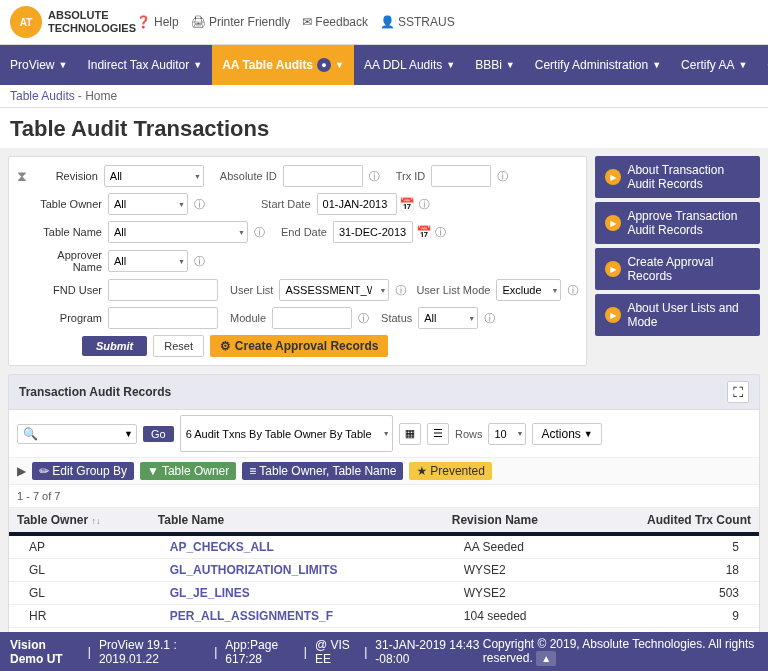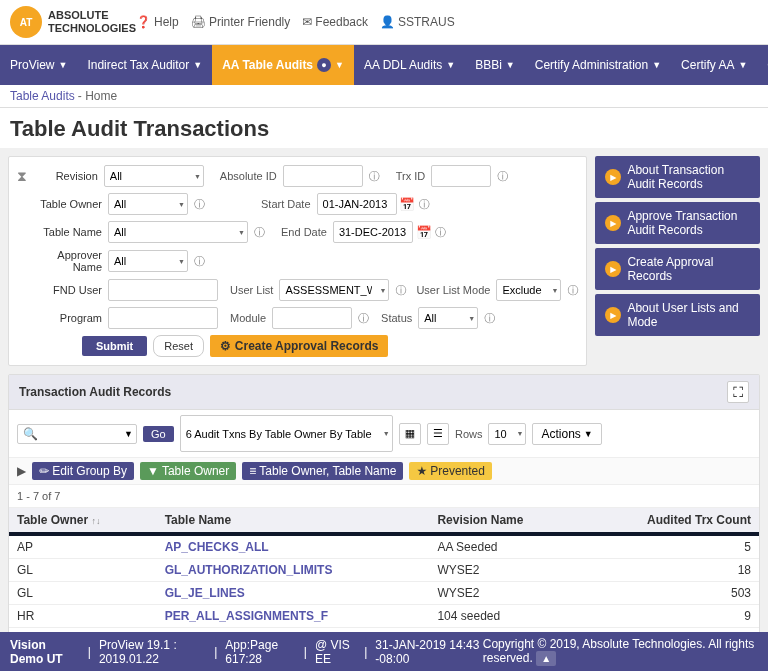--- a/index.html
+++ b/index.html
@@ -120,28 +120,29 @@
     .btn-row { display: flex; align-items: center; gap: 6px; margin-top: 4px; padding-left: 65px; }
     .btn-submit {
       background: #4a4a8a;
       color: white;
       border: none;
       padding: 4px 14px;
       cursor: pointer;
       border-radius: 2px;
       font-size: 11px;
       font-weight: bold;
+      font-style: italic;
     }
     .btn-reset {
       background: white;
       color: #333;
       border: 1px solid #ccc;
       padding: 4px 10px;
       cursor: pointer;
-      border-radius: 8px;
+      border-radius: 2px;
       font-size: 11px;
     }
     .btn-create {
       background: #f5a623;
       color: #333;
       border: none;
       padding: 4px 10px;
       cursor: pointer;
       border-radius: 2px;
       font-size: 11px;
@@ -299,21 +300,21 @@
       background: #f0f0f5;
       padding: 5px 8px;
       text-align: left;
       border-bottom: 4px solid #0f172a;
       color: #333;
       font-weight: bold;
       white-space: nowrap;
     }
     .data-table th.right { text-align: right; }
     .data-table td {
-      padding: 4px 8px;
+      padding: 4px 20px;
       border-bottom: 1px solid #eee;
       color: #333;
     }
     .data-table td.link { color: #5555aa; font-weight: bold; cursor: pointer; }
     .data-table td.right { text-align: right; }
     .sort-icon { font-size: 9px; color: #888; }
 
     .row-count { padding: 5px 8px; font-size: 11px; color: #555; border-bottom: 1px solid #eee; }
     .total-row td { font-weight: bold; background: #f5f5f5; }
 

